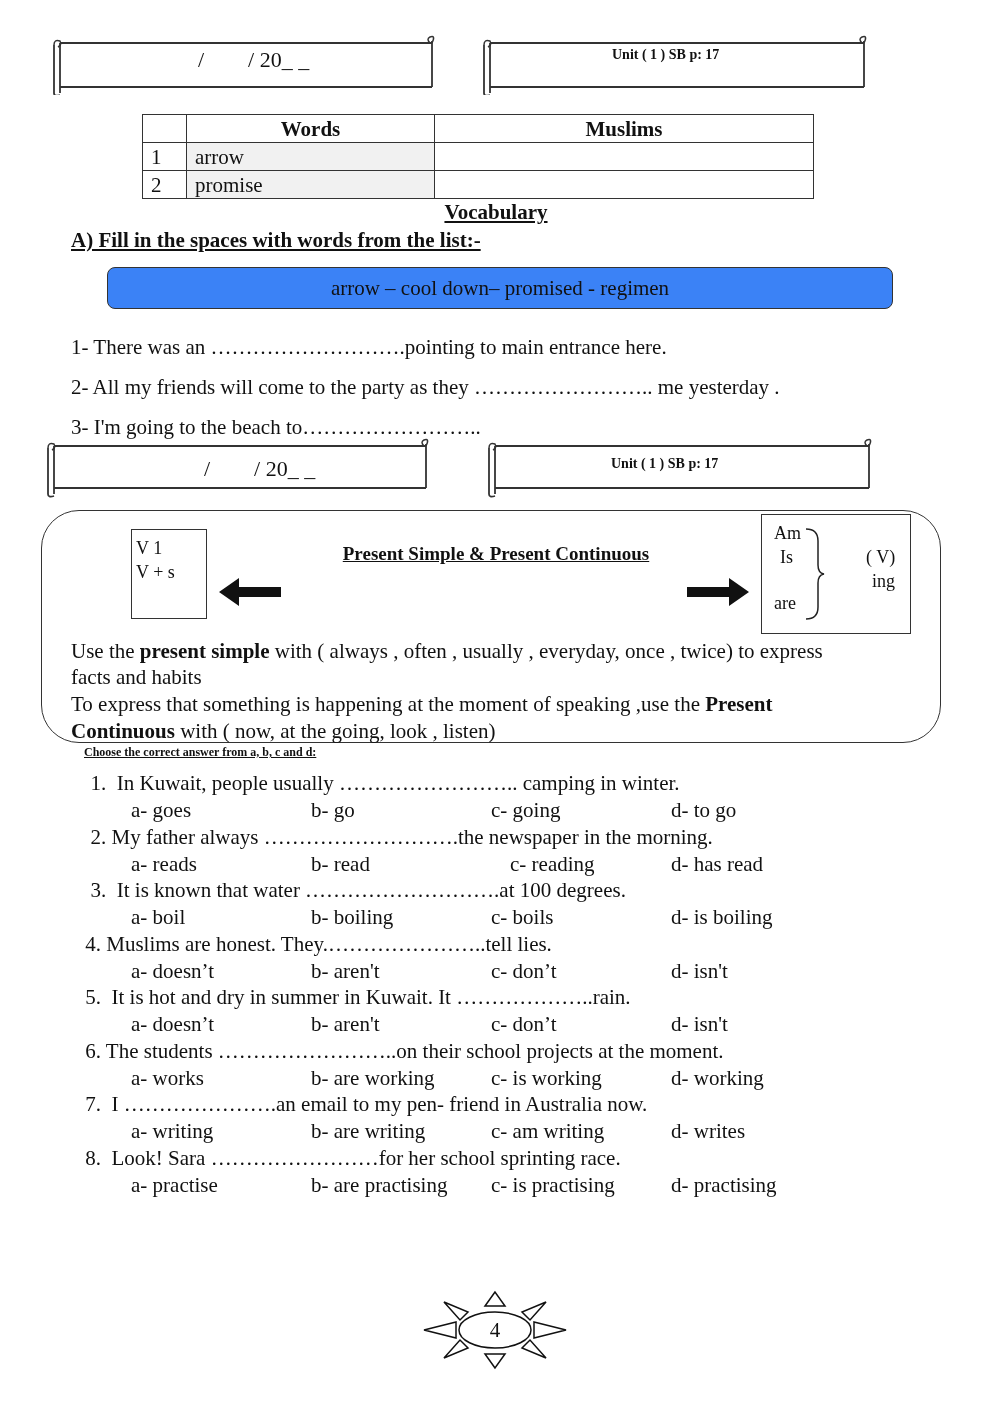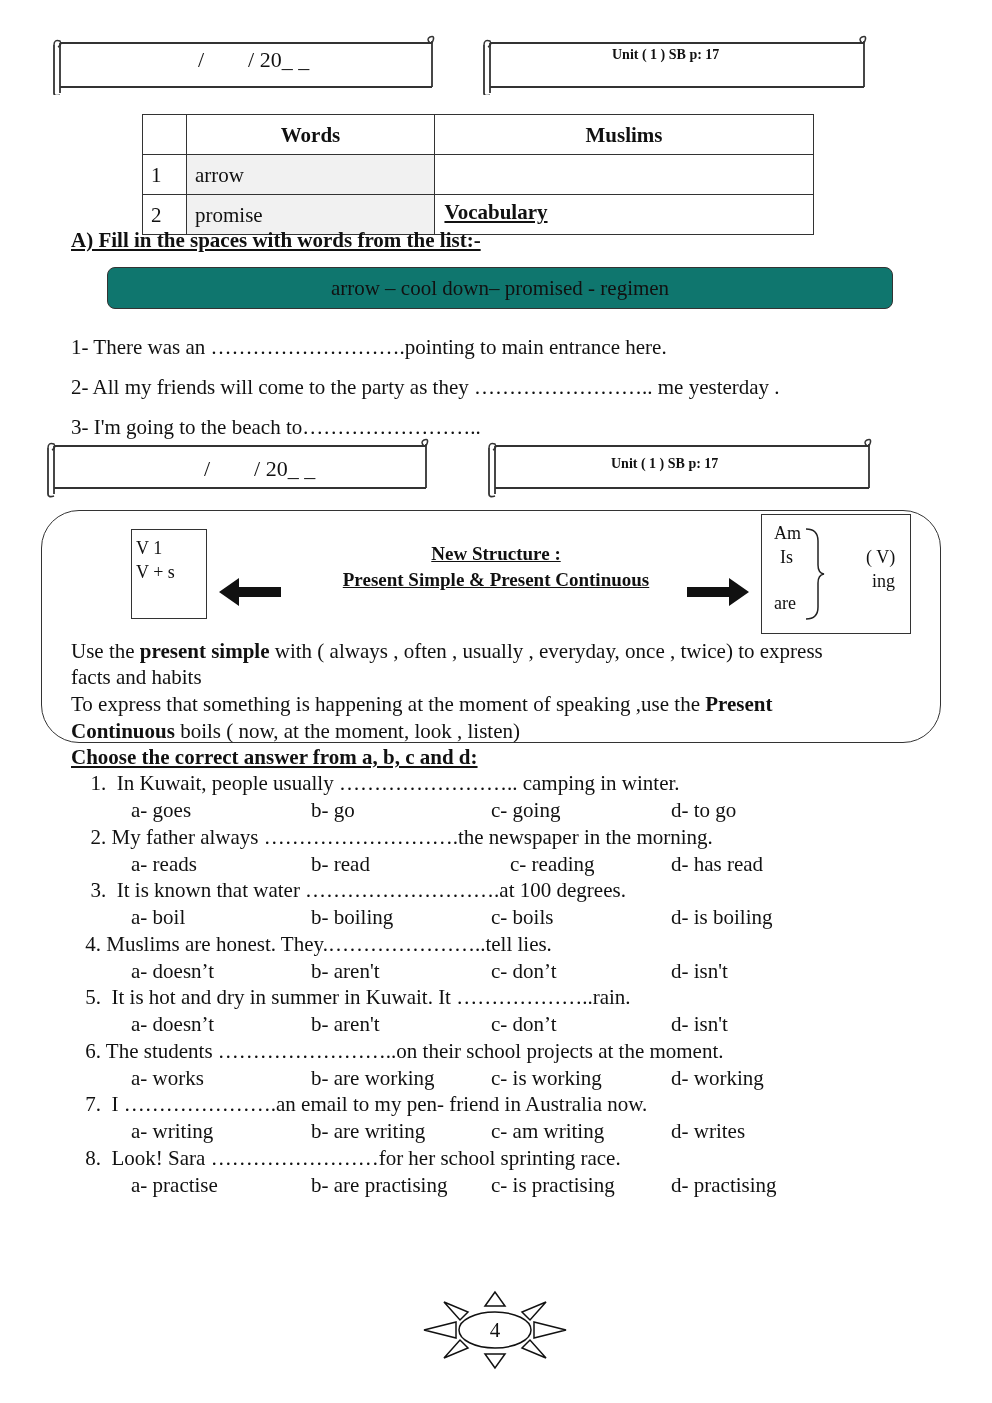--- a/index.html
+++ b/index.html
@@ -8,30 +8,30 @@
   .abs { position: absolute; }
 
   
   .scroll { position: absolute; height: 56px; }
   .scroll svg { position: absolute; left: 0; top: 0; }
   .scroll .txt { position: absolute; top: 14px; font-size: 22px; white-space: pre; margin-left: 48px; }
   .scroll .txt.bold { font-weight: bold; font-size: 14px; }
 
   
   table.words { position: absolute; left: 142px; top: 114px; width: 672px; border-collapse: collapse; font-size: 21px; }
-  table.words td, table.words th { border: 1.5px solid #333; height: 40px; line-height: 26px; padding: 0 8px; text-align: left; }
+  table.words td, table.words th { border: 1.5px solid #333; height: 28px; line-height: 26px; padding: 0 8px; text-align: left; }
   table.words th { font-weight: bold; text-align: center; }
   table.words td.num { width: 44px; }
   table.words td.word { width: 248px; background: #f1f1f1; }
   table.words th.word { width: 248px; }
 
   .heading { font-weight: bold; text-decoration: underline; font-size: 21px; }
   .line { font-size: 21px; white-space: pre; }
 
-  .wordlist { position: absolute; left: 107px; top: 267px; width: 786px; height: 42px; border: 1.5px solid #333; border-radius: 8px; background: #0f766e; text-align: center; font-size: 21px; line-height: 40px; }
+  .wordlist { position: absolute; left: 107px; top: 267px; width: 786px; height: 42px; border: 1.5px solid #333; border-radius: 8px; background: #3b82f6; text-align: center; font-size: 21px; line-height: 40px; }
 
   .structure-box { position: absolute; left: 41px; top: 510px; width: 900px; height: 233px; border: 1.5px solid #333; border-radius: 38px; }
   .v-box { position: absolute; left: 131px; top: 529px; width: 76px; height: 90px; border: 1.5px solid #333; font-size: 18px; line-height: 24px; padding: 6px 4px; }
   .ing-box { position: absolute; left: 761px; top: 514px; width: 150px; height: 120px; border: 1.5px solid #333; }
   .ing-box span { position: absolute; font-size: 18px; }
 
   .center-title { position: absolute; left: 300px; top: 541px; width: 392px; text-align: center; font-weight: bold; text-decoration: underline; font-size: 19px; line-height: 26px; }
 
   .rule { position: absolute; left: 71px; font-size: 21px; white-space: nowrap; }
 
@@ -112,21 +112,20 @@
 <div class="v-box">
   <div>V 1</div>
   <div>V + s</div>
 </div>
 
 <svg class="abs" style="left:219px; top:578px;" width="64" height="28">
   <polygon points="0,14 20,0 20,9 62,9 62,19 20,19 20,28" fill="#111"></polygon>
 </svg>
 
 <div class="center-title">
-  <div>New Structure :</div>
   <div>Present Simple &amp; Present Continuous</div>
 </div>
 
 <svg class="abs" style="left:685px; top:578px;" width="64" height="28">
   <polygon points="64,14 44,0 44,9 2,9 2,19 44,19 44,28" fill="#111"></polygon>
 </svg>
 
 <div class="ing-box">
   <span style="left:12px; top:8px;">Am</span>
   <span style="left:18px; top:32px;">Is</span>
@@ -139,24 +138,24 @@
 </div>
 
 <div class="rule" style="top:639px;">
   <span>Use the </span><b>present simple</b><span> with ( always , often , usually , everyday, once , twice) to express</span>
 </div>
 <div class="rule" style="top:665px;">facts and habits</div>
 <div class="rule" style="top:692px;">
   <span>To express that something is happening at the moment of speaking ,use the </span><b>Present</b>
 </div>
 <div class="rule" style="top:719px;">
-  <b>Continuous</b><span> boils ( now, at the moment, look , listen)</span>
-</div>
-
-<div class="abs heading" style="left:71px; top:745px; font-size:21px;text-decoration:underline;">Choose the correct answer from a, b, c and d:</div>
+  <b>Continuous</b><span> with ( now, at the going, look , listen)</span>
+</div>
+
+<div class="abs heading" style="left:84px; top:745px; font-size:12px;text-decoration:underline;">Choose the correct answer from a, b, c and d:</div>
 
 <div id="mcq">
     <div class="q" style="left: 80px; top: 771px;">  1.  In Kuwait, people usually …………………….. camping in winter.</div>
     <div class="opt" style="left: 131px; top: 798px;">a- goes</div>
     <div class="opt" style="left: 311px; top: 798px;">b- go</div>
     <div class="opt" style="left: 491px; top: 798px;">c- going</div>
     <div class="opt" style="left: 671px; top: 798px;">d- to go</div>
     <div class="q" style="left: 80px; top: 824.5px;">  2. My father always ……………………….the newspaper in the morning.</div>
     <div class="opt" style="left: 131px; top: 851.5px;">a- reads</div>
     <div class="opt" style="left: 311px; top: 851.5px;">b- read</div>

